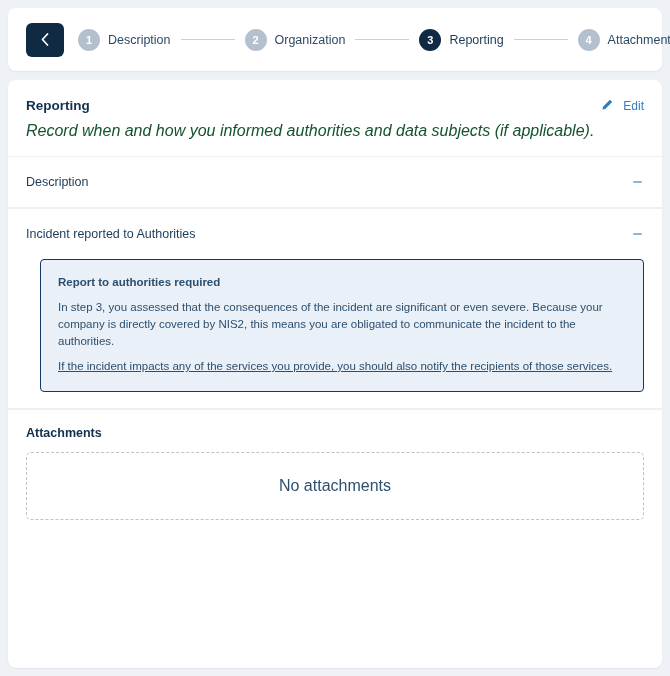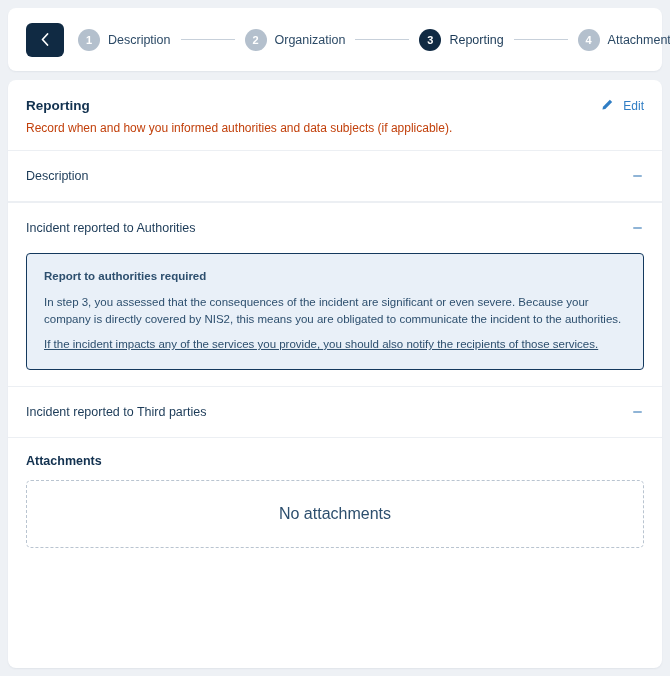--- a/index.html
+++ b/index.html
@@ -107,24 +107,25 @@
     justify-content: space-between;
   }
   .section-title {
     font-size: 13.5px;
     font-weight: bold;
     color: #12314f;
     margin: 0 0 6px 0;
     line-height: 1.2;
   }
   .section-sub {
-    font-size: 12px;
-    color: #c2410c;
+    font-size: 16px;
+    color: #14532d;
     margin: 0;
     line-height: 1.35;
+    font-style: italic;
   }
   .edit-link {
     display: flex;
     align-items: flex-end;
     gap: 10px;
     color: #2f7dc4;
     font-size: 12px;
     cursor: pointer;
     white-space: nowrap;
     margin-top: 1px;
@@ -159,20 +160,21 @@
   .acc-body {
     padding: 0 18px 16px 18px;
   }
 
   
   .callout {
     background: #e9f0f8;
     border: 1px solid #14395e;
     border-radius: 4px;
     padding: 14px 17px 16px 17px;
+    margin-left: 14px;
   }
   .callout-title {
     font-size: 12px;
     font-weight: bold;
     color: #12314f;
     margin: 0 0 8px 0;
   }
   .callout p {
     font-size: 11.5px;
     color: #2d4f6e;
@@ -284,24 +286,20 @@
   <div class="acc-body">
     <div class="callout">
       <p class="callout-title">Report to authorities required</p>
       <p>In step 3, you assessed that the consequences of the incident are significant or even severe. Because your company is directly covered by NIS2, this means you are obligated to communicate the incident to the authorities.</p>
       <p>If the incident impacts any of the services you provide, you should also notify the recipients of those services.</p>
     </div>
   </div>
 
   <div class="divider"></div>
 
-  <div class="acc-head">
-    <span class="acc-title">Incident reported to Third parties</span>
-    <span class="acc-toggle"></span>
-  </div>
 
   <div class="divider"></div>
 
   <div class="attach-block">
     <p class="attach-title">Attachments</p>
     <div class="dropzone">
       <span>No attachments</span>
     </div>
   </div>
 

